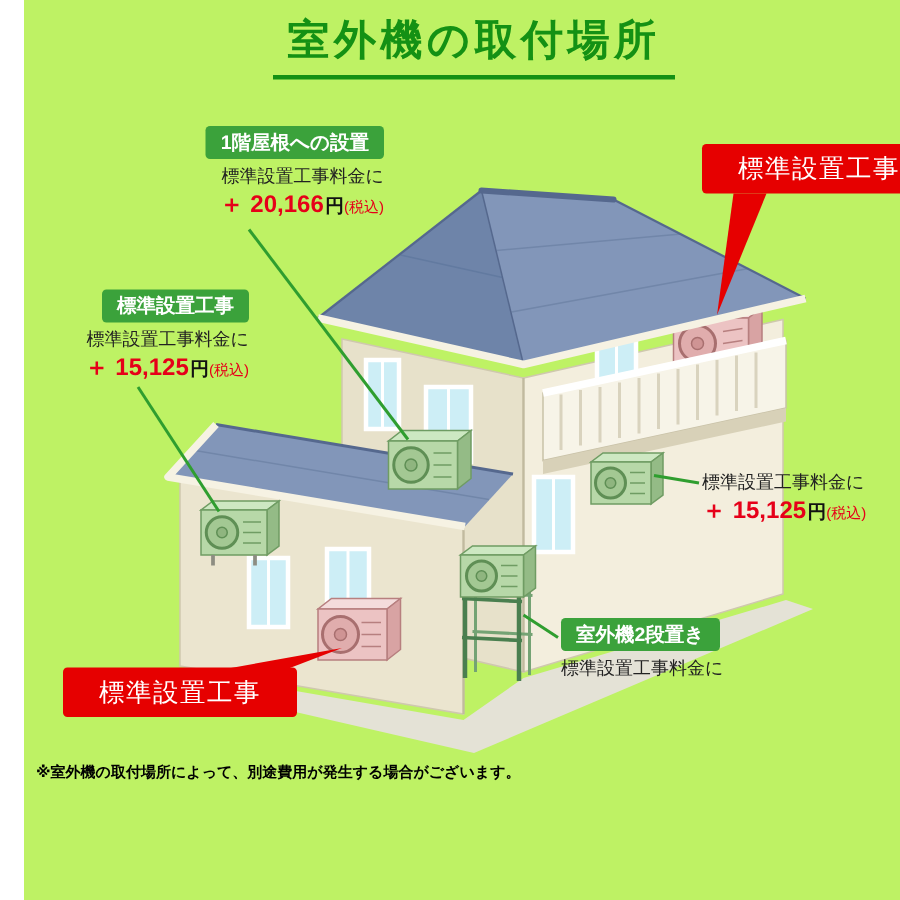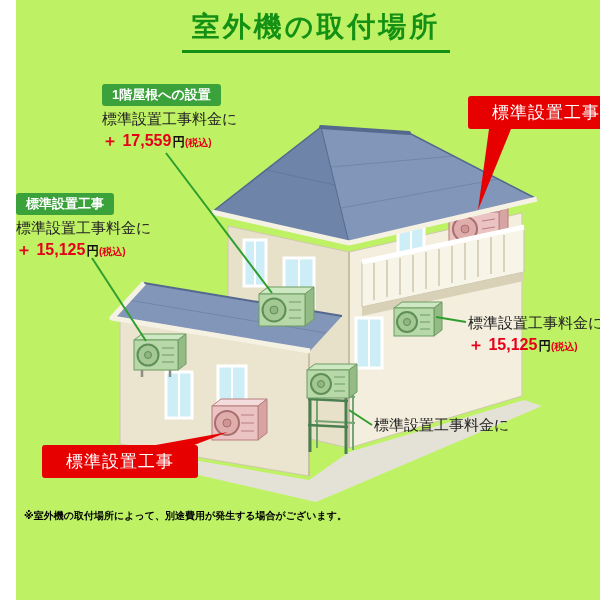--- a/index.html
+++ b/index.html
@@ -7,30 +7,30 @@
     font-family:"Liberation Sans","DejaVu Sans",sans-serif; }
   .stage { position:relative; width:600px; height:600px; background:#bef264; overflow:hidden;margin-left:16px; }
 
   .title-wrap { position:absolute; top:8px; left:0; width:100%; text-align:center; }
   .title { display:inline-block; font-size:28px; font-weight:bold; color:#149114;
     letter-spacing:3px; border-bottom:3px solid #149114; padding:0 10px 4px; }
 
   svg.house { position:absolute; left:0; top:0; }
 
   .callout { position:absolute; line-height:1.25; }
-  .co-center { text-align:left; }
+  .co-center { text-align:right; }
   .badge-green { display:inline-block; background:#3ba23b; color:#fff; font-size:13px;
     font-weight:bold; padding:3px 10px; border-radius:3px; white-space:nowrap; }
   .badge-red { position:absolute; background:#e60000; color:#fff; font-size:17px;
     font-weight:normal; padding:5px 24px; border-radius:3px; white-space:nowrap; letter-spacing:1px; }
-  .desc { font-size:15px; color:#222; margin-top:4px; white-space:nowrap; }
+  .desc { font-size:12px; color:#222; margin-top:4px; white-space:nowrap; }
   .price { margin-top:2px; white-space:nowrap; }
   .amt { color:#e60019; font-size:16px; font-weight:bold; }
   .yen { color:#111; font-size:12.5px; font-weight:bold; margin-left:1px; }
-  .tax { color:#e60019; font-size:10px; font-weight:bold; }
+  .tax { color:#e60019; font-size:10px; font-weight:normal; }
 
   .notes { position:absolute; left:8px; top:506px; width:588px; }
   .notes p { font-size:10px; font-weight:bold; color:#000; line-height:2.0; }
 </style>
 </head>
 <body>
 
 <div class="stage">
 
   <div class="title-wrap">
@@ -196,21 +196,21 @@
     </g>
 
     <polygon points="473,129 495,129 462,210" fill="#e60000"></polygon>
     <polygon points="112,450 134,462 212,432" fill="#e60000"></polygon>
   </svg>
 
   <div class="callout co-center" style="left:86px; top:84px; width:154px;">
     <span class="badge-green">1階屋根への設置</span>
     <div class="desc">標準設置工事料金に</div>
     <div class="price">
-      <span class="amt">＋ 17,559</span><span class="yen">円</span><span class="tax">(税込)</span>
+      <span class="amt">＋ 20,166</span><span class="yen">円</span><span class="tax">(税込)</span>
     </div>
   </div>
 
   <span class="badge-red" style="left:452px; top:96px;">標準設置工事</span>
 
   <div class="callout co-center" style="left:0px; top:193px; width:150px;">
     <span class="badge-green">標準設置工事</span>
     <div class="desc">標準設置工事料金に</div>
     <div class="price">
       <span class="amt">＋ 15,125</span><span class="yen">円</span><span class="tax">(税込)</span>
@@ -218,20 +218,21 @@
   </div>
 
   <div class="callout" style="left:452px; top:310px; width:148px;">
     <div class="desc">標準設置工事料金に</div>
     <div class="price">
       <span class="amt">＋ 15,125</span><span class="yen">円</span><span class="tax">(税込)</span>
     </div>
   </div>
 
   <div class="callout" style="left:358px; top:412px; width:150px;">
+    <span class="badge-green">室外機2段置き</span>
     <div class="desc">標準設置工事料金に</div>
   </div>
 
   <span class="badge-red" style="left:26px; top:445px;">標準設置工事</span>
 
   <div class="notes">
     <p>※室外機の取付場所によって、別途費用が発生する場合がございます。</p>
   </div>
 
 </div>

